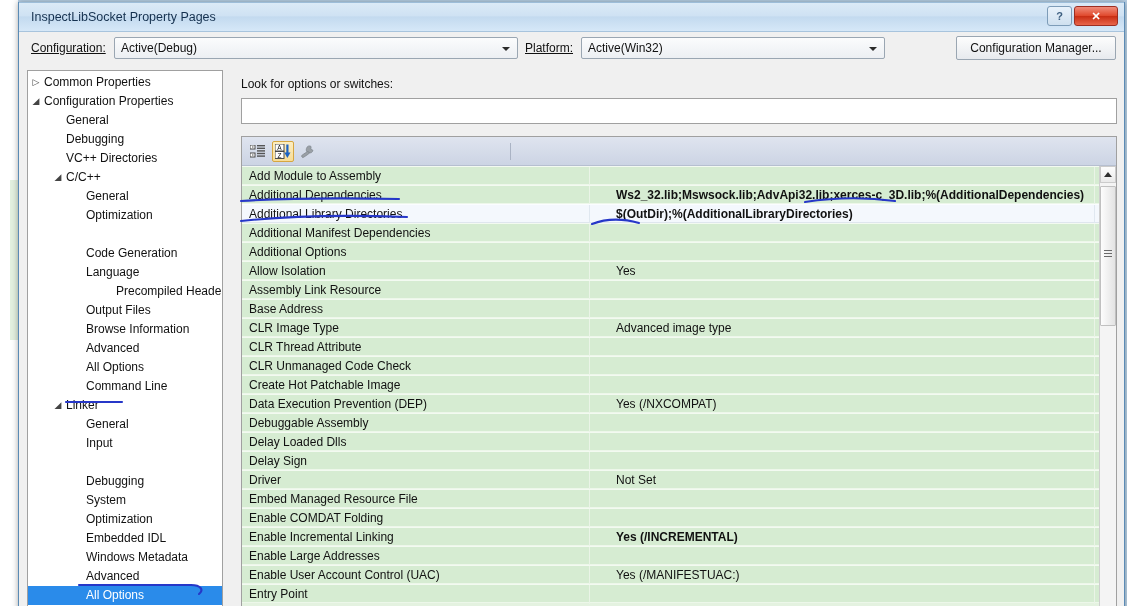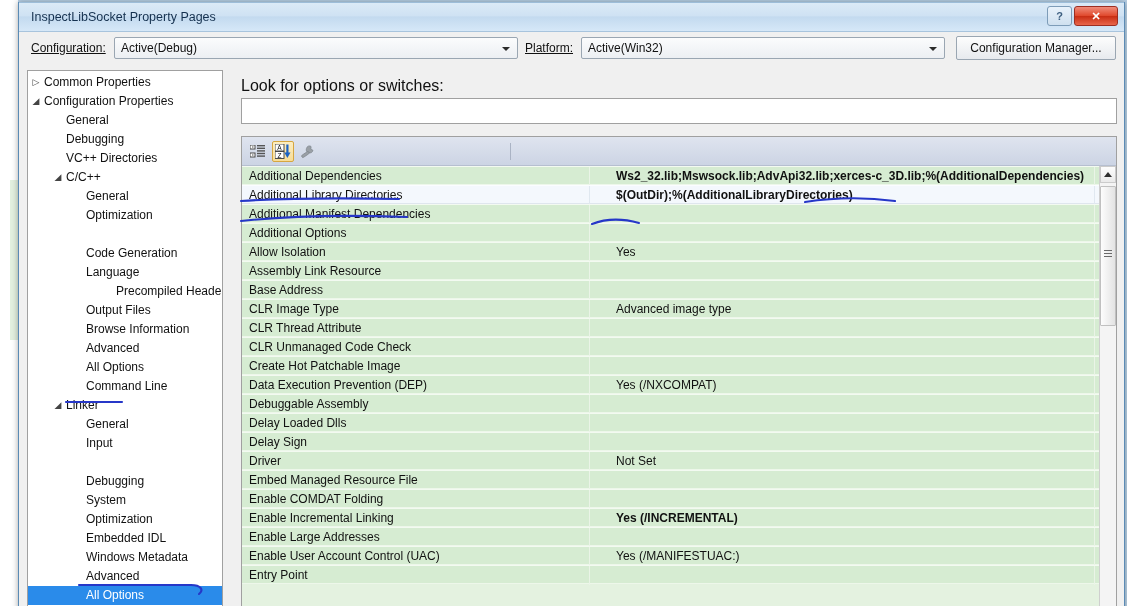--- a/index.html
+++ b/index.html
@@ -120,21 +120,21 @@
     width: 16px; text-align: center;
     font-size: 9px; color: #444; line-height: 19px;
   }
   .tree-item .tlabel { position: absolute; top: 0; }
   .tree-item.selected {
     background: #2a8bea;
   }
   .tree-item.selected .tlabel { color: #fff; }
 
   
-  #searchlabel { position: absolute; left: 222px; top: 75px; font-size: 16px; color: #111; }
+  #searchlabel { position: absolute; left: 222px; top: 75px; font-size: 12px; color: #111; }
   #searchbox {
     position: absolute; left: 222px; top: 96px;
     width: 876px; height: 26px;
     background: #fff; border: 1px solid #a0a0a0;
   }
   #searchbox input {
     width: 100%; height: 100%;
     border: none; outline: none;
     padding: 0 5px;
     font-family: "Liberation Sans", sans-serif;
@@ -253,21 +253,21 @@
     </div>
   </div>
 
   <div class="configbar">
     <div class="lbl" style="left:12px;">Configuration:</div>
     <div class="combo" style="left:95px;width:404px;">
       <span class="val">Active(Debug)</span>
       <span class="arrow"></span>
     </div>
     <div class="lbl" style="left:506px;">Platform:</div>
-    <div class="combo" style="left:562px;width:364px;">
+    <div class="combo" style="left:562px;width:304px;">
       <span class="val">Active(Win32)</span>
       <span class="arrow"></span>
     </div>
     <div class="btn" style="left:937px;width:160px;">Configuration Manager...</div>
   </div>
 
   <div id="treepanel">
       <div class="tree-item" style="top: 2px; position: absolute; left: 0px; right: 0px;">
         <span class="glyph" style="left: 0px;">▷</span>
         <span class="tlabel" style="left: 16px;">Common Properties</span>
@@ -391,20 +391,26 @@
           <path d="M10.8 1.2 a3.4 3.4 0 1 0 2.2 4.1 l-2.2-1.1 0.3-1.9 z" fill="#9aa0a6" stroke="#7d848b" stroke-width="0.7"></path>
           <rect x="1.2" y="8.2" width="8.4" height="2.6" rx="1.1" transform="rotate(-34 5.4 9.5)" fill="#9aa0a6" stroke="#7d848b" stroke-width="0.7"></rect>
         </svg>
       </div>
     </div>
 
     <div class="gridrows">
         <div class="grow">
           <span class="col-div"></span>
           <span class="col-div2"></span>
+          <span class="gname">Add Module to Assembly</span>
+          <span class="gval"></span>
+        </div>
+        <div class="grow">
+          <span class="col-div"></span>
+          <span class="col-div2"></span>
           <span class="gname">Additional Dependencies</span>
           <span class="gval bold">Ws2_32.lib;Mswsock.lib;AdvApi32.lib;xerces-c_3D.lib;%(AdditionalDependencies)</span>
         </div>
         <div class="grow alt">
           <span class="col-div"></span>
           <span class="col-div2"></span>
           <span class="gname">Additional Library Directories</span>
           <span class="gval bold">$(OutDir);%(AdditionalLibraryDirectories)</span>
         </div>
         <div class="grow">

